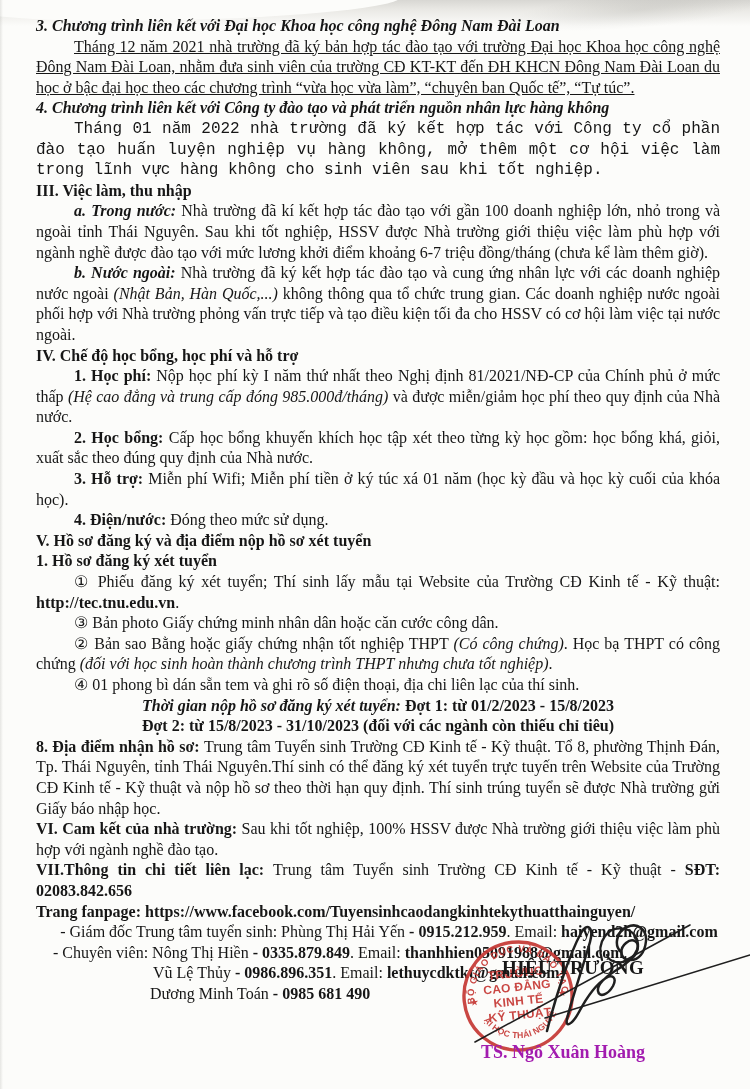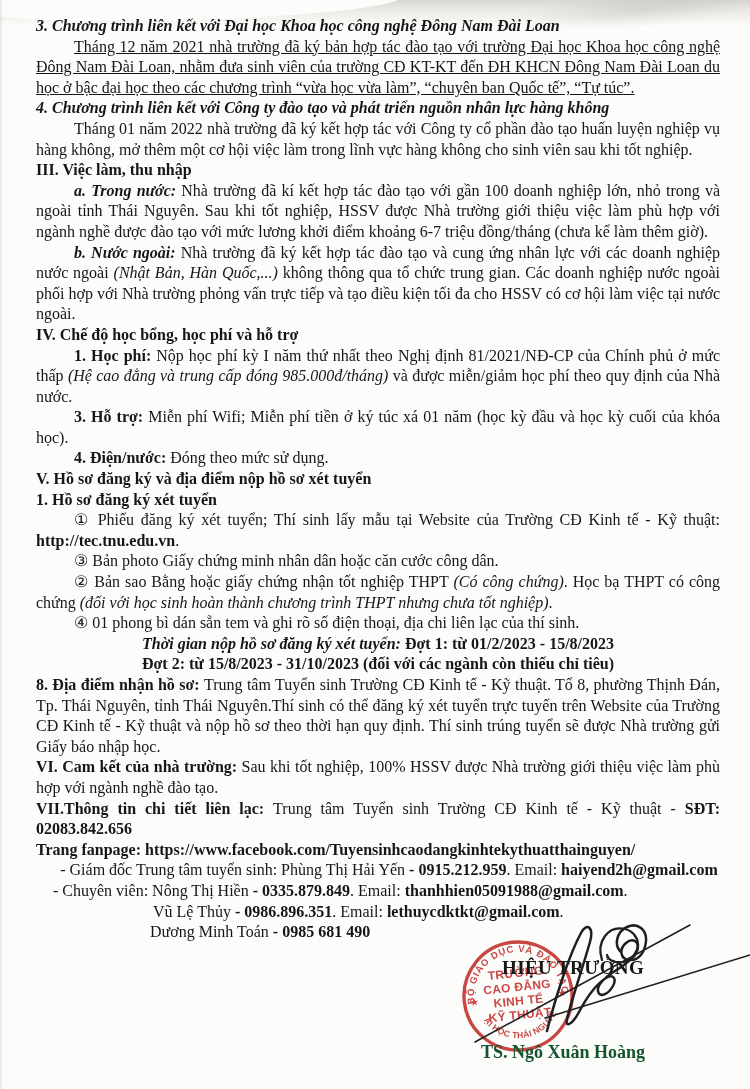--- a/index.html
+++ b/index.html
@@ -23,21 +23,21 @@
   .doc{position:absolute;left:36px;right:30px;top:16px;
     font-size:16px;line-height:20.6px;text-align:justify;}
   .doc p{margin:0;}
   .b{font-weight:bold}
   .i{font-style:italic}
   .u{}
   
   .sig-title{position:absolute;left:502px;top:957px;font-size:19px;font-weight:bold;
     letter-spacing:0.4px;color:#171717;z-index:3;}
   .sig-name{position:absolute;left:481px;top:1042px;font-size:18px;font-weight:bold;
-    color:#14532d;z-index:5;}
+    color:#a21caf;z-index:5;}
   .stamp{position:absolute;left:455px;top:934px;width:126px;height:124px;z-index:2;opacity:0.93;}
   .stamp text{fill:#c63a36;font-family:"Liberation Sans","DejaVu Sans",sans-serif;font-weight:bold;}
   .stamp .arc{font-size:9.5px;letter-spacing:0.8px;}
   .stamp .arcb{font-size:8.6px;letter-spacing:0.2px;}
   .stamp .ctr{font-size:12px;text-anchor:middle;letter-spacing:0.3px;}
   .stamp .star{font-size:10px;text-anchor:middle;}
   .sig-ink{position:absolute;left:450px;top:898px;width:300px;height:172px;z-index:4;}
 </style>
 </head>
 <body>
@@ -45,26 +45,27 @@
 <div class="page">
   <div class="scan-top"></div>
   <div class="scan-top-wave"></div>
   <div class="smudge"></div>
   <div class="edge-l"></div>
 
   <div class="doc">
       <p><span class="b i">3. Chương trình liên kết với Đại học Khoa học công nghệ Đông Nam Đài Loan</span></p>
       <p style="text-indent: 38px; text-decoration: underline;"><span>Tháng 12 năm 2021 nhà trường đã ký bản hợp tác đào tạo với trường Đại học Khoa học công nghệ Đông Nam Đài Loan, nhằm đưa sinh viên của trường CĐ KT-KT đến ĐH KHCN Đông Nam Đài Loan du học ở bậc đại học theo các chương trình “vừa học vừa làm”, “chuyên ban Quốc tế”, “Tự túc”.</span></p>
       <p><span class="b i">4. Chương trình liên kết với Công ty đào tạo và phát triển nguồn nhân lực hàng không</span></p>
-      <p style="text-indent: 38px;"><span>Tháng 01 năm 2022 nhà trường đã ký kết hợp tác với Công ty cổ phần đào tạo huấn luyện nghiệp vụ hàng không, mở thêm một cơ hội việc làm trong lĩnh vực hàng không cho sinh viên sau khi tốt nghiệp.</span></p>
+      <p style="text-indent: 38px; font-family: Liberation Mono, monospace;"><span>Tháng 01 năm 2022 nhà trường đã ký kết hợp tác với Công ty cổ phần đào tạo huấn luyện nghiệp vụ hàng không, mở thêm một cơ hội việc làm trong lĩnh vực hàng không cho sinh viên sau khi tốt nghiệp.</span></p>
       <p><span class="b">III. Việc làm, thu nhập</span></p>
       <p style="text-indent: 38px;"><span class="b i">a. Trong nước: </span><span>Nhà trường đã kí kết hợp tác đào tạo với gần 100 doanh nghiệp lớn, nhỏ trong và ngoài tỉnh Thái Nguyên. Sau khi tốt nghiệp, HSSV được Nhà trường giới thiệu việc làm phù hợp với ngành nghề được đào tạo với mức lương khởi điểm khoảng 6-7 triệu đồng/tháng (chưa kể làm thêm giờ).</span></p>
       <p style="text-indent: 38px;"><span class="b i">b. Nước ngoài: </span><span>Nhà trường đã ký kết hợp tác đào tạo và cung ứng nhân lực với các doanh nghiệp nước ngoài </span><span class="i">(Nhật Bản, Hàn Quốc,...) </span><span class="u">không thông qua tổ chức trung gian</span><span>. Các doanh nghiệp nước ngoài phối hợp với Nhà trường phỏng vấn trực tiếp và tạo điều kiện tối đa cho HSSV có cơ hội làm việc tại nước ngoài.</span></p>
       <p><span class="b">IV. Chế độ học bổng, học phí và hỗ trợ</span></p>
       <p style="text-indent: 38px;"><span class="b">1. Học phí: </span><span>Nộp học phí kỳ I năm thứ nhất theo Nghị định 81/2021/NĐ-CP của Chính phủ ở mức thấp </span><span class="i">(Hệ cao đẳng và trung cấp đóng 985.000đ/tháng)</span><span> và được miễn/giảm học phí theo quy định của Nhà nước.</span></p>
+      <p style="text-indent: 38px;"><span class="b">2. Học bổng: </span><span>Cấp học bổng khuyến khích học tập xét theo từng kỳ học gồm: học bổng khá, giỏi, xuất sắc theo đúng quy định của Nhà nước.</span></p>
       <p style="text-indent: 38px;"><span class="b">3. Hỗ trợ: </span><span>Miễn phí Wifi; Miễn phí tiền ở ký túc xá 01 năm (học kỳ đầu và học kỳ cuối của khóa học).</span></p>
       <p style="text-indent: 38px;"><span class="b">4. Điện/nước: </span><span>Đóng theo mức sử dụng.</span></p>
       <p><span class="b">V. Hồ sơ đăng ký và địa điểm nộp hồ sơ xét tuyển</span></p>
       <p><span class="b">1. Hồ sơ đăng ký xét tuyển</span></p>
       <p style="text-indent: 38px;"><span>① Phiếu đăng ký xét tuyển; Thí sinh lấy mẫu tại Website của Trường CĐ Kinh tế - Kỹ thuật: </span><span class="b u">http://tec.tnu.edu.vn</span><span>.</span></p>
       <p style="text-indent: 38px;"><span>③ Bản photo Giấy chứng minh nhân dân hoặc căn cước công dân.</span></p>
       <p style="text-indent: 38px;"><span>② Bản sao Bằng hoặc giấy chứng nhận tốt nghiệp THPT </span><span class="i">(Có công chứng)</span><span>. Học bạ THPT có công chứng </span><span class="i">(đối với học sinh hoàn thành chương trình THPT nhưng chưa tốt nghiệp)</span><span>.</span></p>
       <p style="text-indent: 38px;"><span>④ 01 phong bì dán sẵn tem và ghi rõ số điện thoại, địa chi liên lạc của thí sinh.</span></p>
       <p style="text-align: center;"><span class="b i">Thời gian nộp hồ sơ đăng ký xét tuyển: </span><span class="b">Đợt 1: từ 01/2/2023 - 15/8/2023</span></p>
       <p style="text-align: center;"><span class="b">Đợt 2: từ 15/8/2023 - 31/10/2023 (đối với các ngành còn thiếu chỉ tiêu)</span></p>

